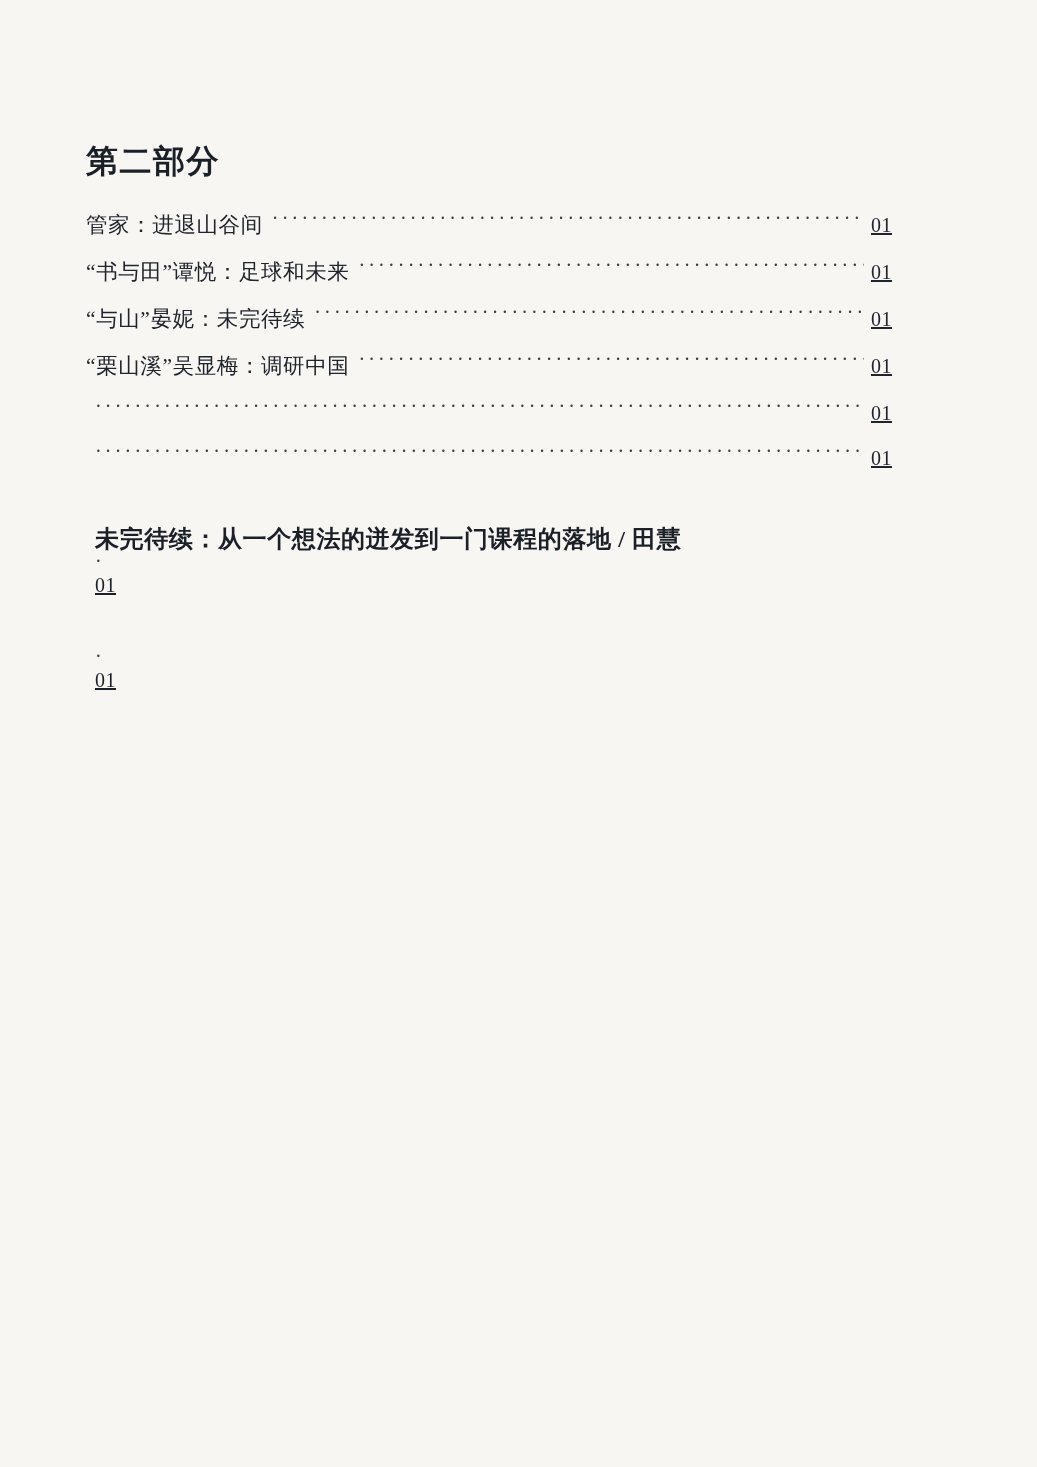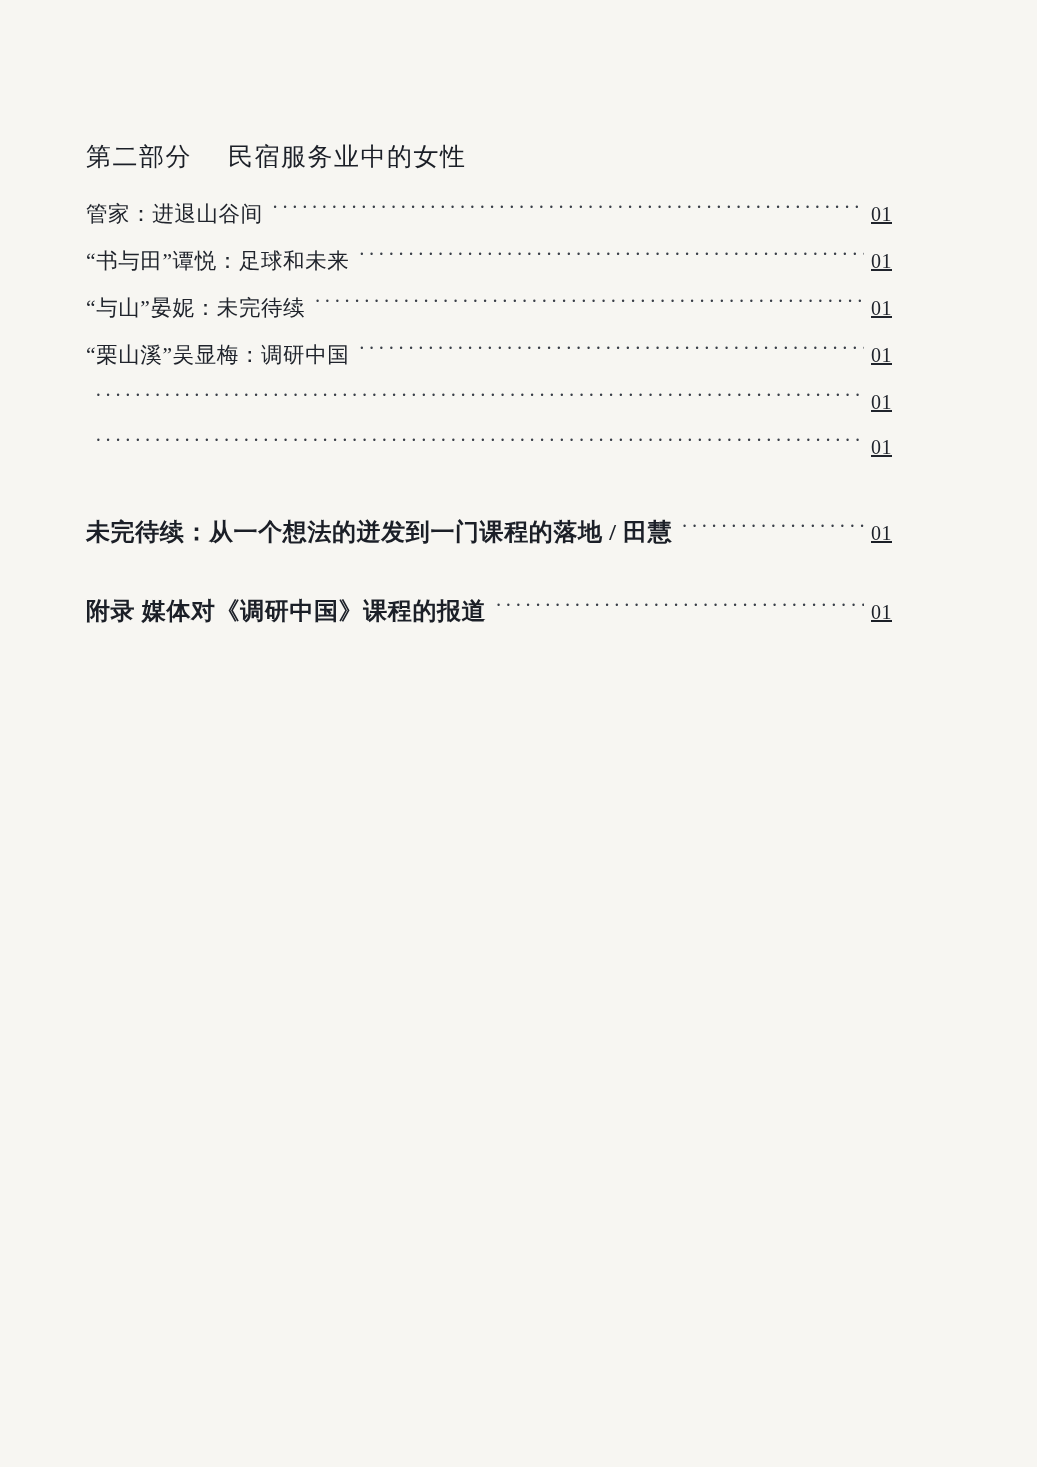--- a/index.html
+++ b/index.html
@@ -25,22 +25,22 @@
     position: absolute;
     left: 86px;
     top: 140px;
     width: 806px;
   }
 
   
   .part-heading {
     display: flex;
     align-items: baseline;
-    font-size: 25px;
-    font-weight: normal;
+    font-size: 32px;
+    font-weight: bold;
     letter-spacing: 1.5px;
     color: #1b1f27;
     margin-bottom: 26px;
     text-align: right;
   }
   .part-heading .part-label {
     white-space: nowrap;
   }
   .part-heading .part-title {
     margin-left: 36px;
@@ -89,41 +89,41 @@
     letter-spacing: 0.5px;
     text-decoration: underline;
   }
 
   
   .toc-row.major {
     font-size: 24px;
     font-weight: bold;
     letter-spacing: 1px;
     color: #1b1f27;
+    flex-direction: column;
   }
   .toc-row.major .pageno {
     font-size: 20px;
     font-weight: normal;
   }
   .toc-row.major .leader::before {
     font-weight: normal;
   }
 
   .gap-large { height: 38px; }
   .gap-mid { height: 30px; }
 </style>
 </head>
 <body>
 
 <div class="page">
   <div class="content">
 
     <div class="part-heading">
       <span class="part-label">第二部分</span>
-      <span class="part-title">民宿服务业中的女性</span>
     </div>
 
     <div class="sub-list">
 
       <div class="toc-row">
         <span class="label">管家：进退山谷间</span>
         <span class="leader"></span>
         <span class="pageno">01</span>
       </div>
 
@@ -161,19 +161,18 @@
 
     <div class="toc-row major">
       <span class="label">未完待续：从一个想法的迸发到一门课程的落地 / 田慧</span>
       <span class="leader"></span>
       <span class="pageno">01</span>
     </div>
 
     <div class="gap-mid"></div>
 
     <div class="toc-row major">
-      <span class="label">附录 媒体对《调研中国》课程的报道</span>
       <span class="leader"></span>
       <span class="pageno">01</span>
     </div>
 
   </div>
 </div>
 
 </body></html>

